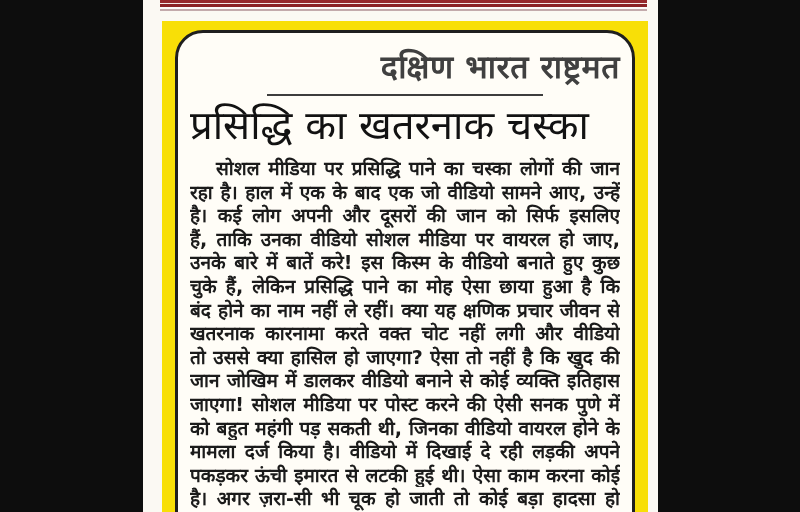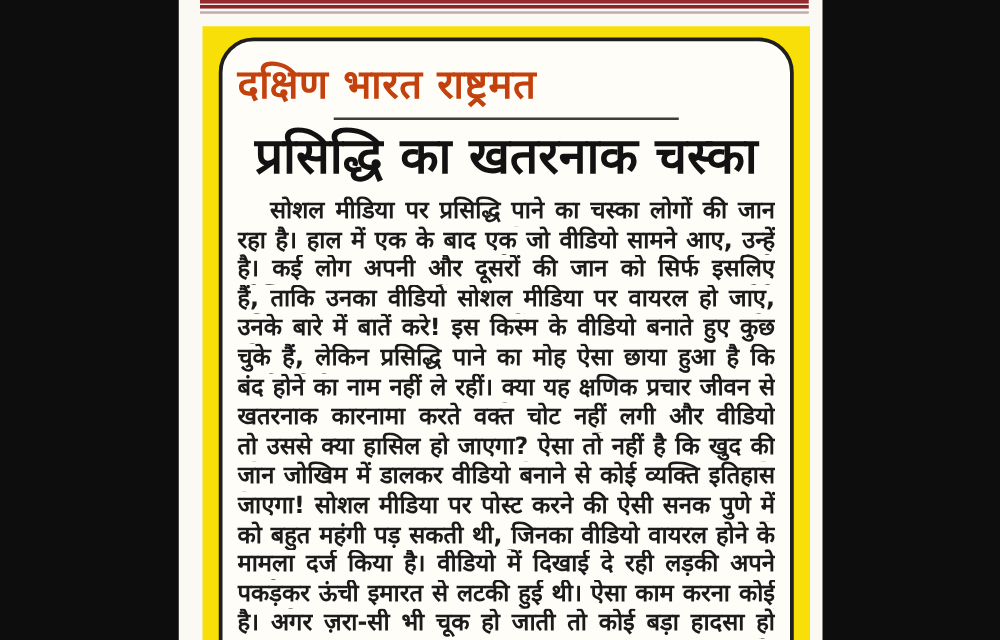--- a/index.html
+++ b/index.html
@@ -68,40 +68,39 @@
     bottom: -50px;
     background: #fffdf7;
     border: 3px solid #1f1f1f;
     border-radius: 28px;
     padding: 8px 12px 0 12px;
     box-sizing: border-box;
     overflow: hidden;
   }
 
   .masthead-title {
-    text-align: left;
-    color: #c2410c;
+    text-align: right;
+    color: #404040;
     font-weight: bold;
     font-size: 32px;
     line-height: 44px;
     margin-top: 4px;
     letter-spacing: 0.5px;
   }
 
   .masthead-divider {
     width: 276px;
     height: 2px;
     background: #3d3d3d;
     margin: 5px auto 3px auto;
   }
 
   .article-headline {
-    text-align: center;
     color: #121212;
-    font-weight: bold;
+    font-weight: normal;
     font-size: 40px;
     line-height: 52px;
     margin: 2px 0 6px 0;
     white-space: nowrap;
   }
 
   .article-body {
     color: #1b1b1b;
     font-size: 19px;
     font-weight: 700;

